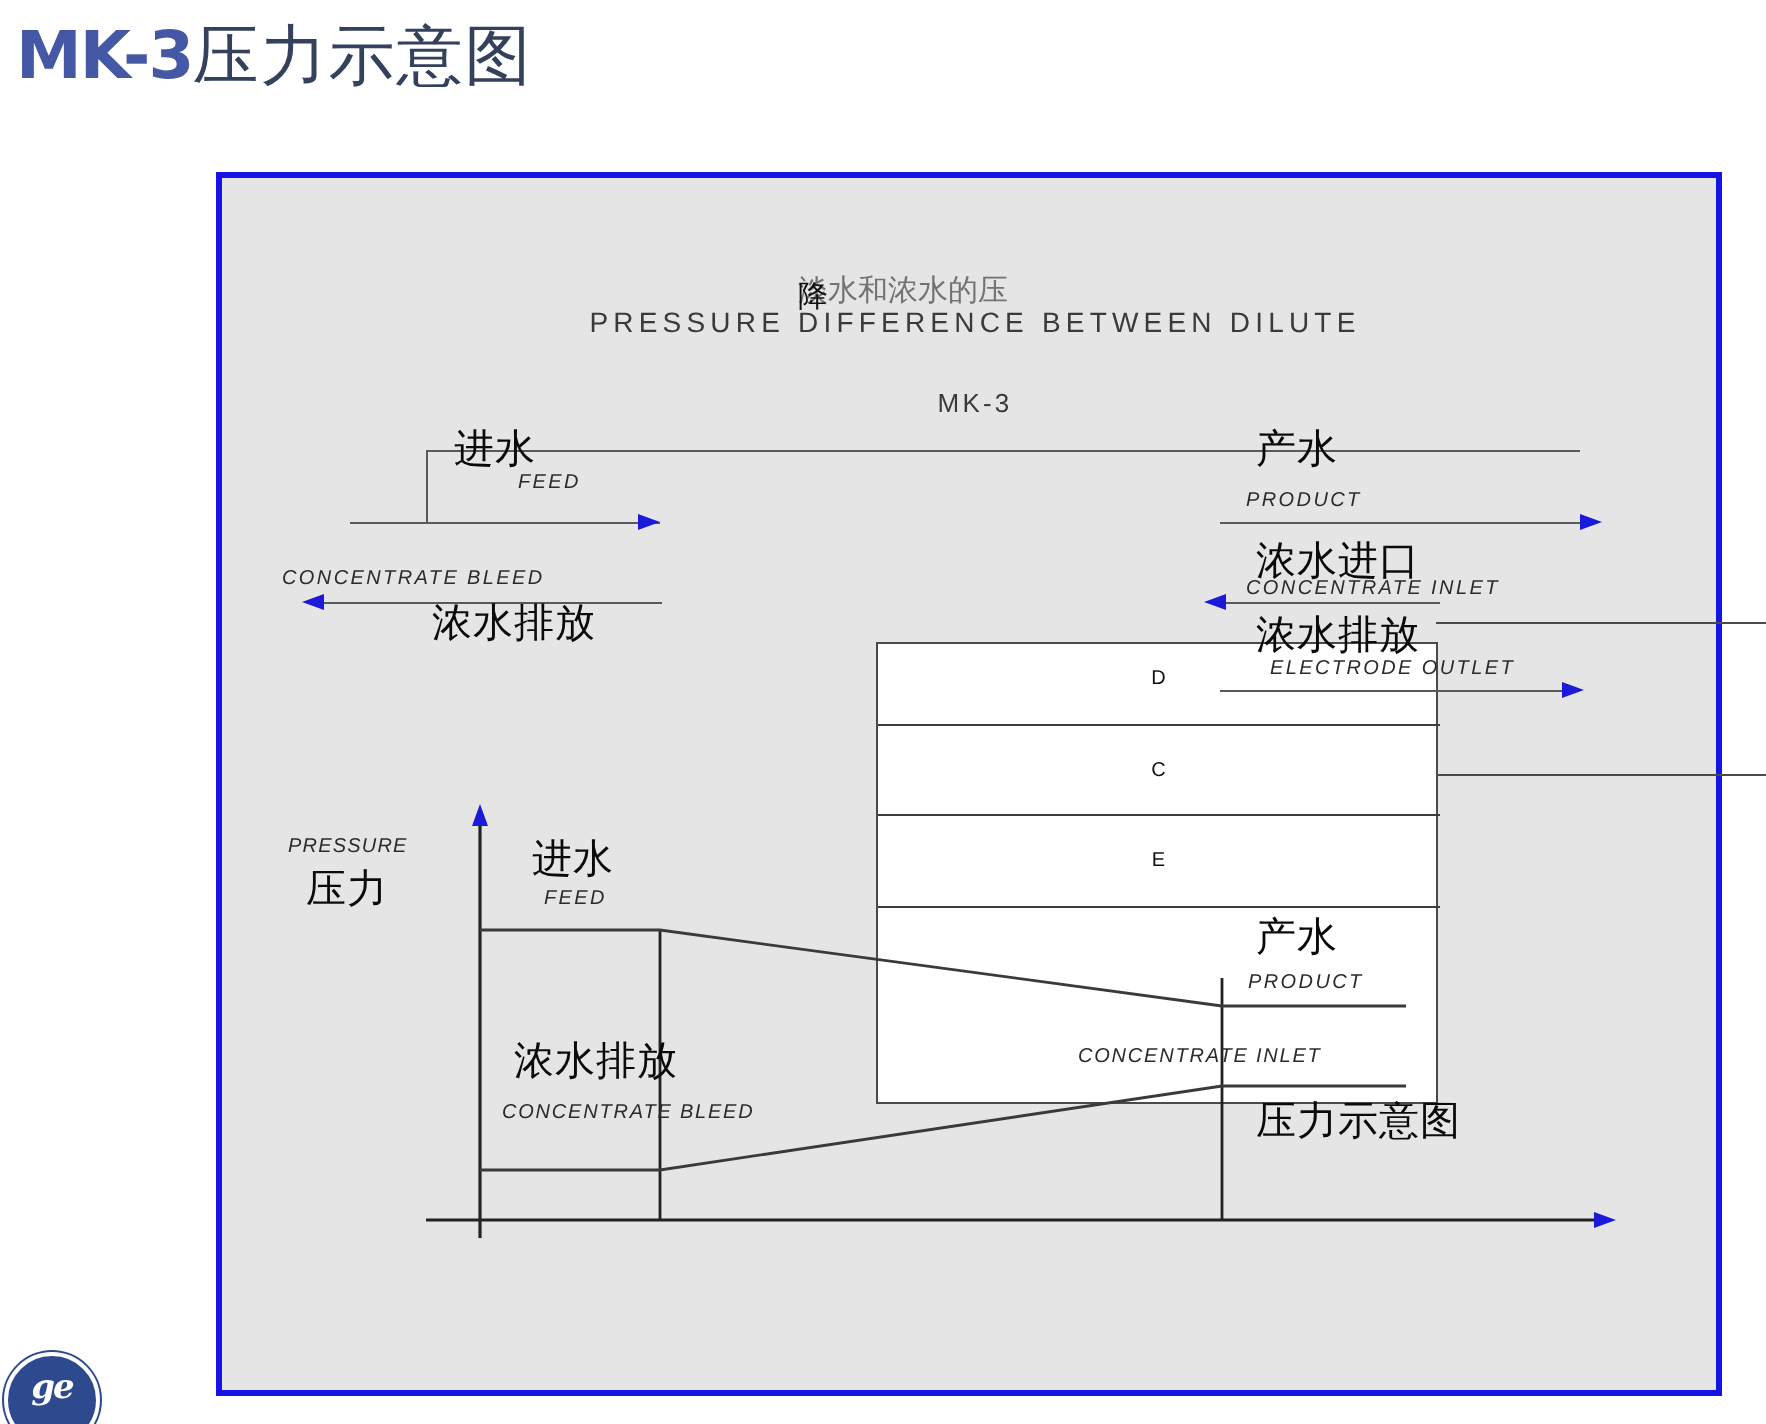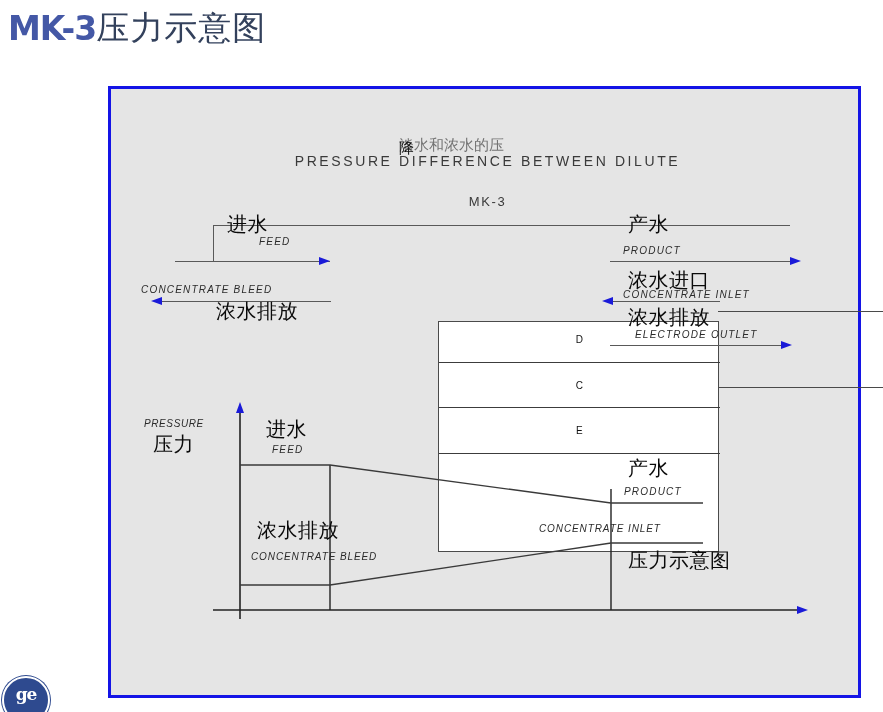--- a/index.html
+++ b/index.html
@@ -110,21 +110,21 @@
   #logo{
     position:absolute;left:2px;top:676px;width:44px;height:44px;
     border-radius:50%;
     background:#2e4a8f;
     border:2px solid #ffffff;
     box-shadow:0 0 0 1px #2e4a8f;
     overflow:hidden;
   }
   #logo .mono{
     position:absolute;left:0;top:6px;width:44px;text-align:center;
-    color:#ffffff;font-family:"DejaVu Serif",serif;
+    color:#ffffff;font-family:"DejaVu Serif",serif;font-style:italic;
     font-size:17px;font-weight:bold;letter-spacing:-1px;
   }
 </style>
 </head>
 <body>
 
 <div id="slide">
 
   <div id="title">
     <span class="mk">MK-3</span><span class="cn">压力示意图</span>

